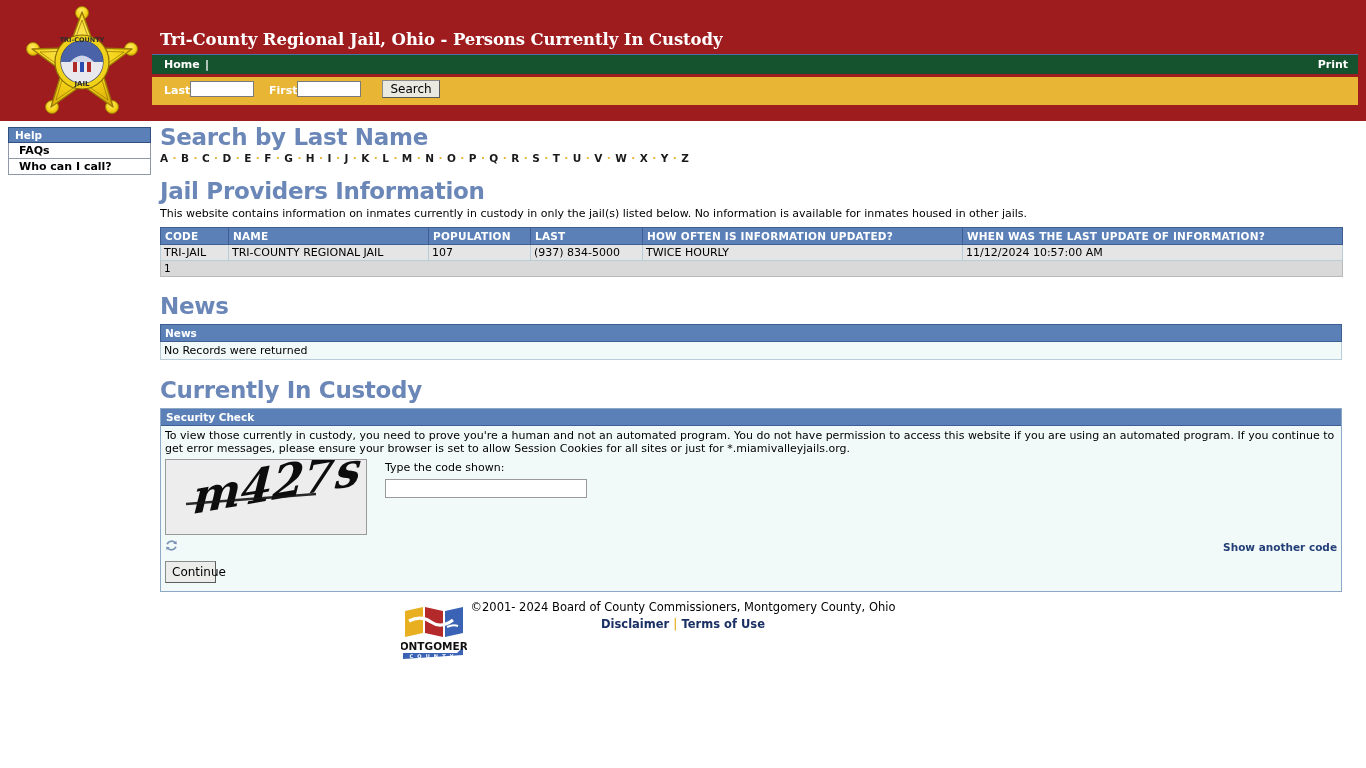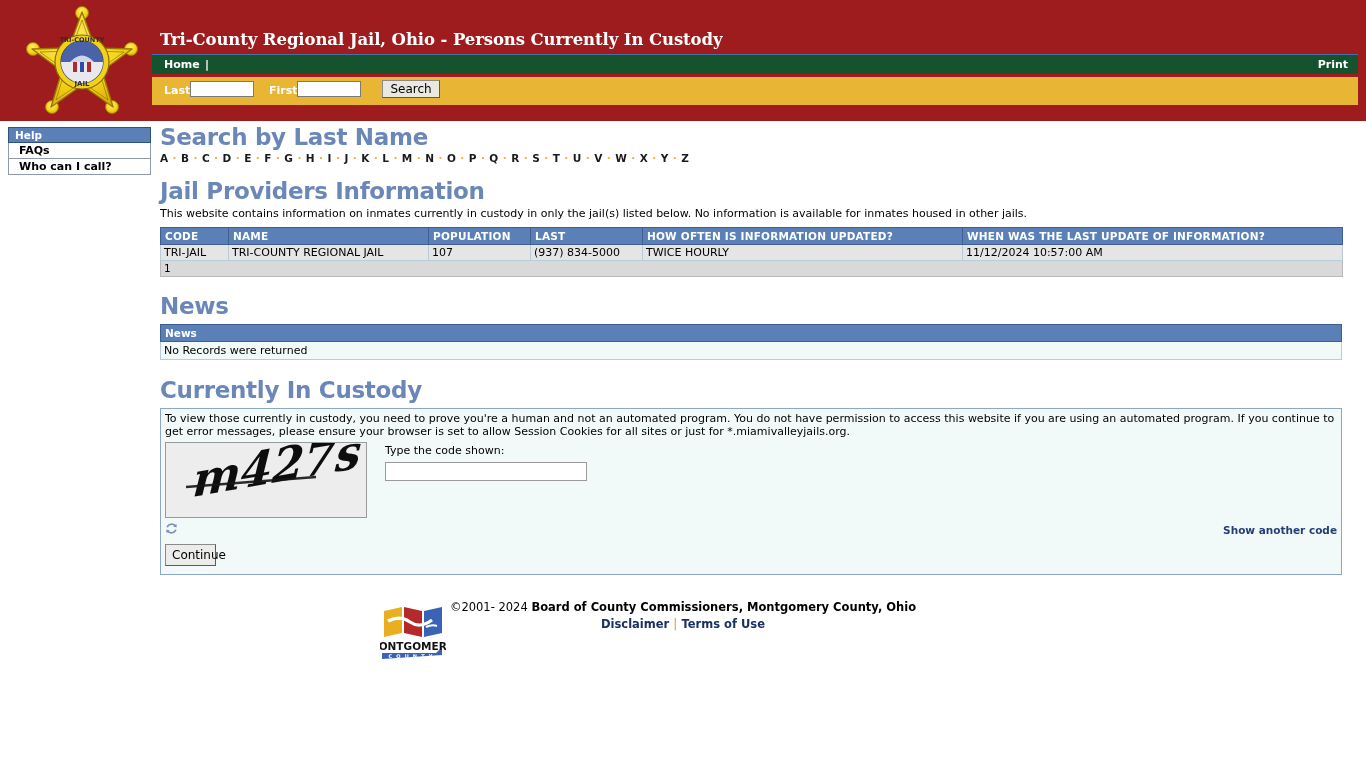--- a/index.html
+++ b/index.html
@@ -319,21 +319,21 @@
     position: absolute;
     left: -70px;
     top: 3px;
     width: 66px;
     height: 58px;
   }
   .foot-line1 {
     font-size: 11.5px;
     color: #000;
   }
-  .foot-line1 b { font-weight: bold; }
+  .foot-line1 b { font-weight: normal; }
   .foot-line2 {
     font-size: 11.5px;
     font-weight: bold;
     margin-top: 3px;
   }
   .foot-line2 a { color: #1a2f63; text-decoration: none; }
   .foot-line2 .bar { color: #e8b535; }
 </style>
 </head>
 <body>
@@ -452,20 +452,21 @@
     <tbody>
       <tr>
         <td>No Records were returned</td>
       </tr>
     </tbody>
   </table>
 
   <h2 class="section" style="margin-top:17px">Currently In Custody</h2>
 
   <div class="sec-panel">
+    <div class="sec-head">Security Check</div>
     <div class="sec-body">
       <div class="sec-text">To view those currently in custody, you need to prove you're a human and not an automated program. You do not have permission to access this website if you are using an automated program. If you continue to get error messages, please ensure your browser is set to allow Session Cookies for all sites or just for *.miamivalleyjails.org.</div>
 
       <div class="cap-row">
         <div class="cap-img">
           <svg width="200" height="74" viewBox="0 0 200 74">
             <rect x="0" y="0" width="200" height="74" fill="#ededed"></rect>
             <g transform="translate(26,54) rotate(-10)">
               <text id="captcha-text" x="0" y="0" font-family="DejaVu Serif, serif" font-style="italic" font-size="46" font-weight="bold" fill="#0d0d0d" transform="skewX(-14)">m427s</text>
             </g>

